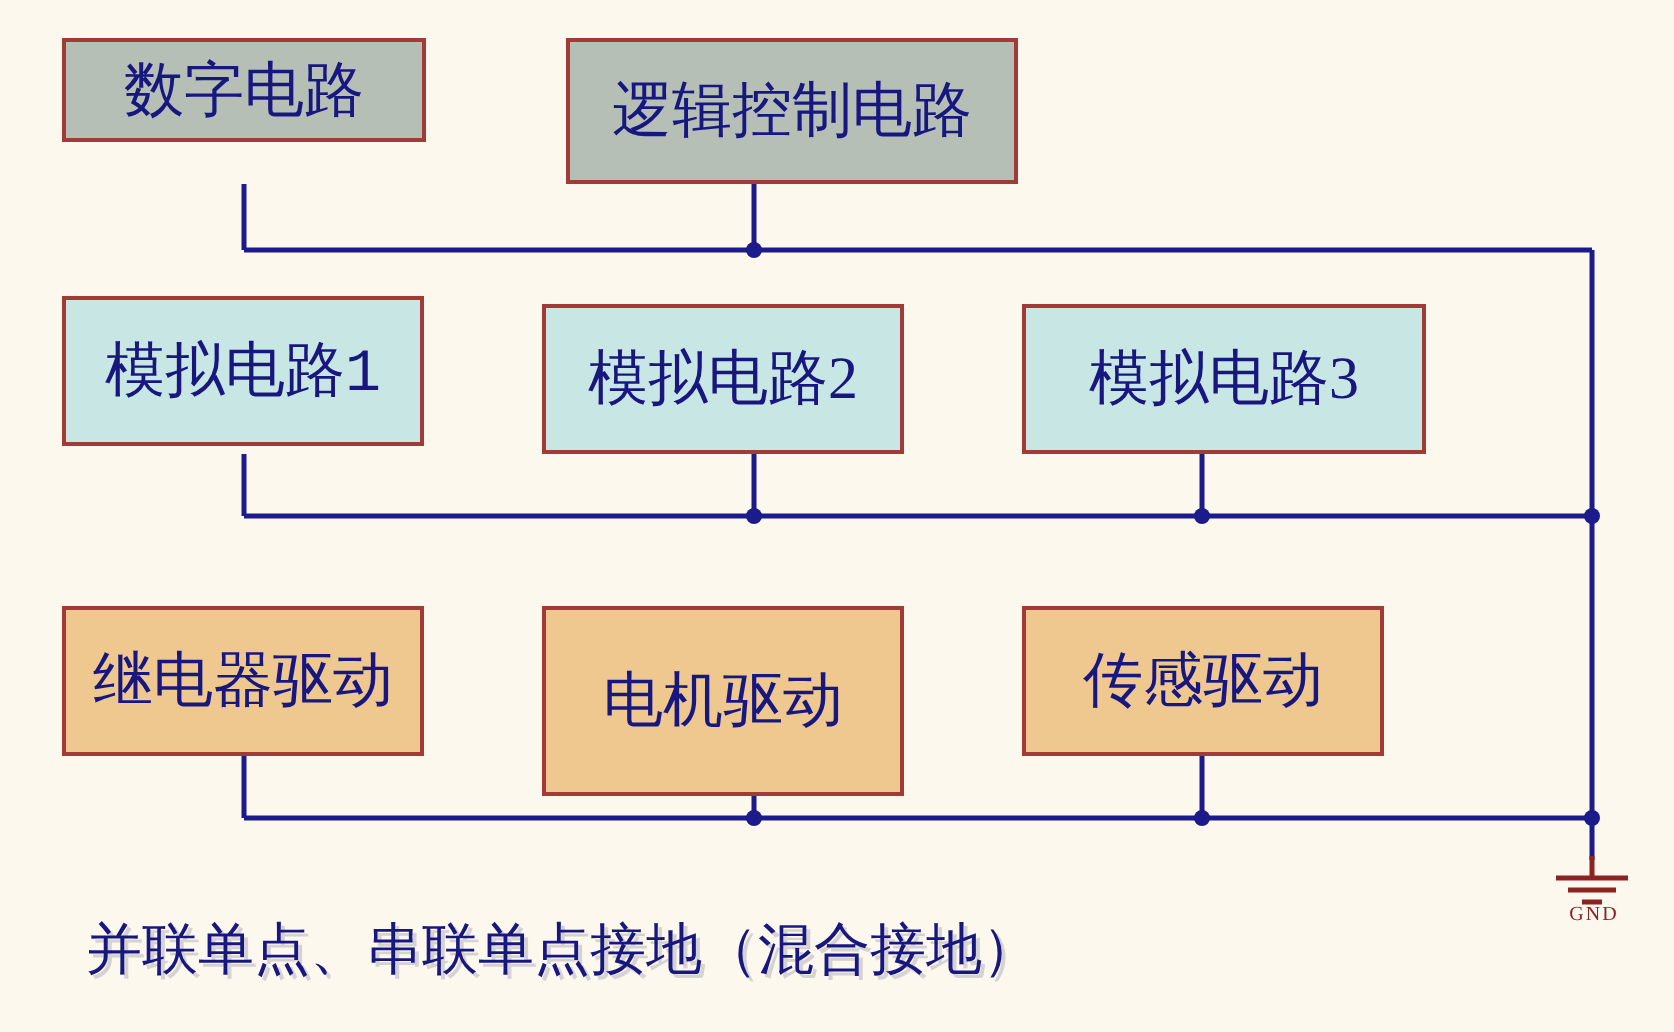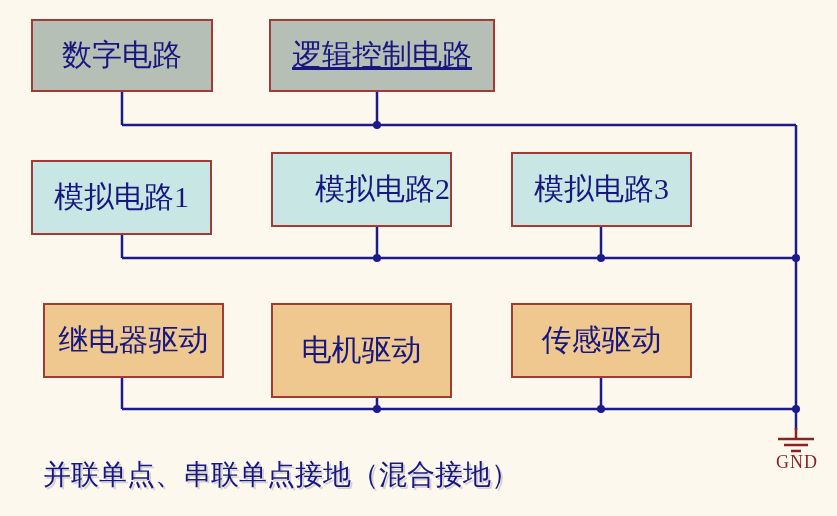--- a/index.html
+++ b/index.html
@@ -42,37 +42,37 @@
     font-size: 30px;
     display: flex;
     align-items: center;
     justify-content: center;
     white-space: nowrap;
   }
   .row1 { background: var(--row1-fill, #b6bfb5); }
   .row2 { background: var(--row2-fill, #c8e7e4); }
   .row3 { background: var(--row3-fill, #eec88e); }
 
-  .box-digital  { left: 31px;  top: 19px;  width: 182px; height: 73px; }
-  .box-logic    { left: 269px; top: 19px;  width: 226px; height: 73px; text-decoration: underline; }
-  .box-analog1  { left: 31px;  top: 160px; width: 181px; height: 75px; }
-  .box-analog2  { left: 271px; top: 152px; width: 181px; height: 75px; justify-content: flex-end; }
-  .box-analog3  { left: 511px; top: 152px; width: 181px; height: 75px; }
-  .box-relay    { left: 31px;  top: 303px; width: 181px; height: 75px; margin-left: 12px; }
+  .box-digital  { left: 31px;  top: 19px;  width: 182px; height: 52px; }
+  .box-logic    { left: 283px; top: 19px;  width: 226px; height: 73px; }
+  .box-analog1  { left: 31px;  top: 148px; width: 181px; height: 75px; font-family: Liberation Mono, monospace; }
+  .box-analog2  { left: 271px; top: 152px; width: 181px; height: 75px; }
+  .box-analog3  { left: 511px; top: 152px; width: 202px; height: 75px; }
+  .box-relay    { left: 31px;  top: 303px; width: 181px; height: 75px; }
   .box-motor    { left: 271px; top: 303px; width: 181px; height: 95px; }
   .box-sensor   { left: 511px; top: 303px; width: 181px; height: 75px; }
 
   .gnd-label {
     position: absolute;
     left: 766px;
     top: 452px;
     width: 62px;
     text-align: center;
     color: var(--ground, #8c2323);
-    font-size: 18px;
+    font-size: 10px;
     letter-spacing: 1px;
   }
   .caption {
     position: absolute;
     left: 43px;
     top: 456px;
     color: var(--text, #17177f);
     font-size: 28px;
     white-space: nowrap;
     text-shadow: 2px 2px 0 rgba(110, 110, 140, 0.28);

